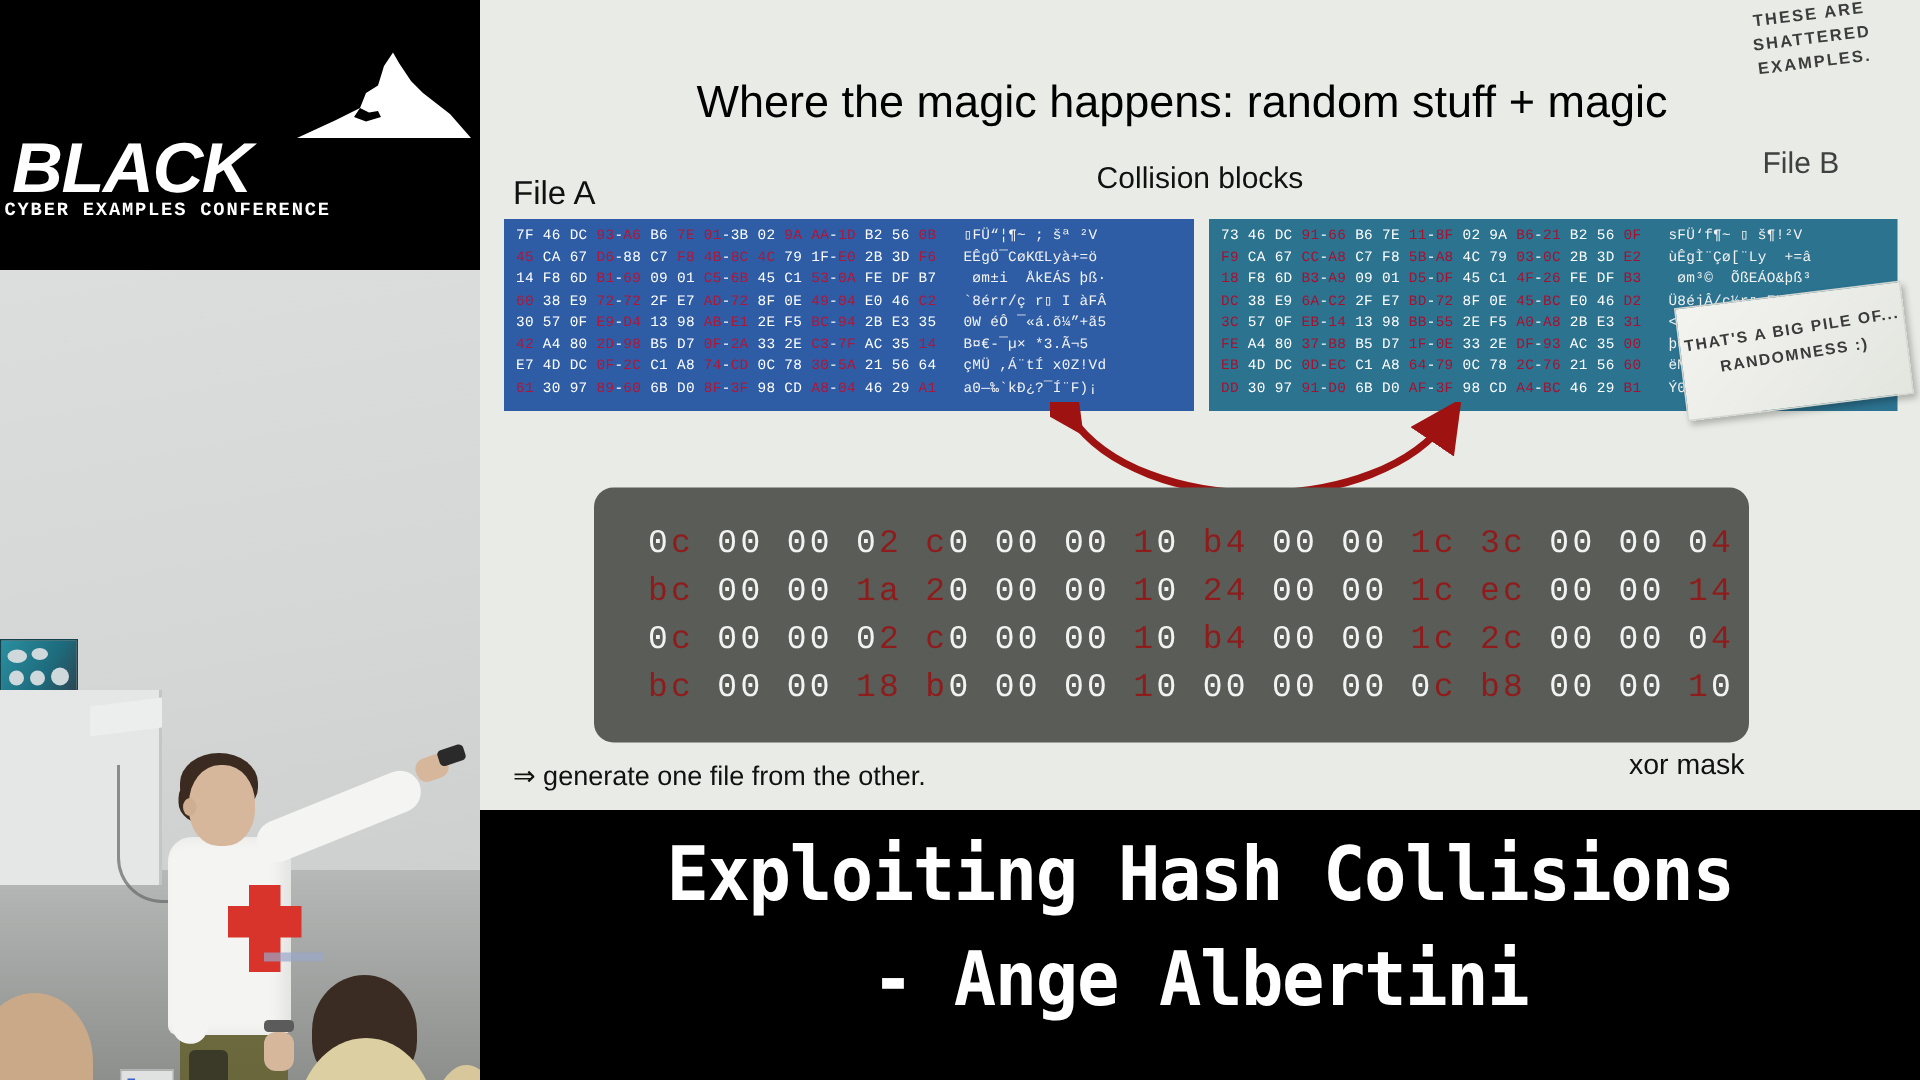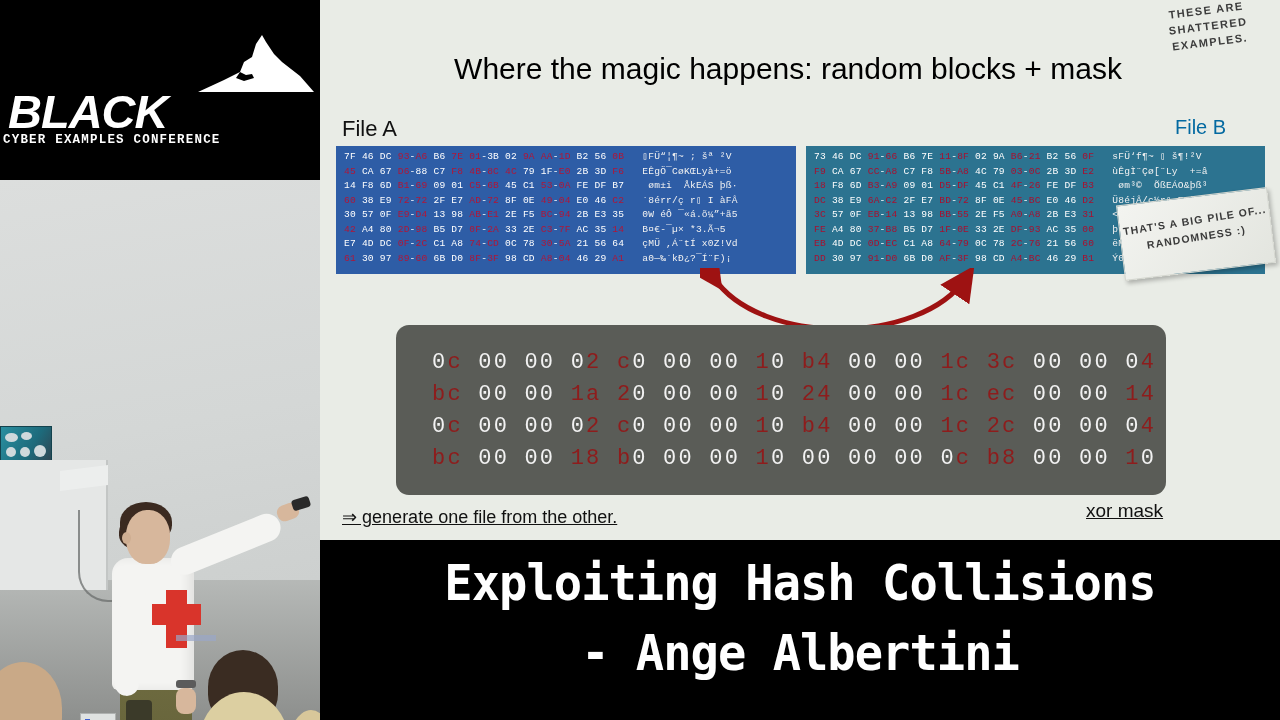--- a/index.html
+++ b/index.html
@@ -61,21 +61,21 @@
 
   
   .aud{position:absolute;border-radius:50% 50% 40% 40%;}
 
   
   #slide{position:absolute;left:320px;top:0;width:960px;height:540px;background:#e9ece6;overflow:hidden;}
   #slide-title{position:absolute;left:48px;top:52px;width:840px;text-align:center;
     font-size:30px;color:#000;font-family:"Liberation Sans",sans-serif;white-space:nowrap;}
   #lbl-collision{position:absolute;left:0;top:108px;width:960px;text-align:center;font-size:20px;color:#111;}
   #lbl-filea{position:absolute;left:22px;top:116px;font-size:22px;color:#111;}
-  #lbl-fileb{position:absolute;left:855px;top:116px;font-size:20px;color:#0369a1;}
+  #lbl-fileb{position:absolute;left:855px;top:98px;font-size:20px;color:#404040;}
 
   .hexblock{position:absolute;top:146px;height:128px;padding:4px 6px 4px 8px;box-sizing:border-box;
     font-family:"Liberation Mono",monospace;font-size:9.6px;line-height:14.5px;white-space:pre;
     letter-spacing:.2px;color:#ffffff;}
   #blockA{left:16px;width:460px;background:#2e5da6;}
   #blockB{left:486px;width:459px;background:#2c7390;}
   .hexrow{display:block;height:14.5px;}
   .hx{color:#ffffff;}
   .hr{color:#b01638;}
   #blockB .hr{color:#a81030;}
@@ -84,22 +84,22 @@
 
   
   #arrows{position:absolute;left:380px;top:268px;width:280px;height:72px;}
 
   
   #maskbox{position:absolute;left:76px;top:325px;width:770px;height:170px;background:#5a5c57;border-radius:13px;}
   #masktext{position:absolute;left:36px;top:22px;width:700px;font-family:"Liberation Mono",monospace;
     font-size:22px;line-height:32px;letter-spacing:2.2px;white-space:pre;}
   .mz{color:#f2f2f2;}
   .mn{color:#8e1c1c;}
-  #lbl-xor{position:absolute;left:766px;top:500px;font-size:19px;color:#111;text-decoration:underline;}
-  #lbl-gen{position:absolute;left:22px;top:506px;font-size:18px;color:#111;text-decoration:underline;}
+  #lbl-xor{position:absolute;left:766px;top:500px;font-size:19px;color:#111;}
+  #lbl-gen{position:absolute;left:22px;top:506px;font-size:18px;color:#111;}
 
   
   #note-shattered{position:absolute;left:818px;top:2px;width:140px;
     font-family:"Liberation Sans",sans-serif;font-size:11px;font-weight:bold;letter-spacing:1.4px;
     color:#3c3c3c;text-align:center;transform:rotate(-7deg);line-height:16px;}
   #note-random{position:absolute;left:800px;top:196px;width:150px;height:74px;
     background:linear-gradient(135deg,#f3f4f0,#e3e5df);transform:rotate(-7deg);
     box-shadow:2px 3px 4px rgba(0,0,0,.25);border:1px solid #d4d6cf;}
   #note-random span{display:block;text-align:center;font-family:"Liberation Sans",sans-serif;
     font-weight:bold;font-size:10.5px;letter-spacing:1.1px;color:#3a3a3a;line-height:15px;
@@ -169,21 +169,22 @@
       <div class="aud" style="left:208px;top:470px;width:70px;height:74px;background:#3a2c22;"></div>
       <div class="aud" style="left:198px;top:512px;width:92px;height:110px;background:#dccfa1;"></div>
 
       <div class="aud" style="left:286px;top:530px;width:50px;height:96px;background:#d8c79a;"></div>
 
     </div>
   </div>
 
   <div id="slide">
 
-    <div id="slide-title">Where the magic happens: random blocks + mask</div>
+    <div id="slide-title">Where the magic happens: random stuff + magic</div>
+    <div id="lbl-collision">Collision blocks</div>
     <div id="lbl-filea">File A</div>
     <div id="lbl-fileb">File B</div>
 
     <div id="blockA" class="hexblock"><span class="hexrow"><span class="hx">7F</span><span class="hx"> </span><span class="hx">46</span><span class="hx"> </span><span class="hx">DC</span><span class="hx"> </span><span class="hr">93</span><span class="hx">-</span><span class="hr">A6</span><span class="hx"> </span><span class="hx">B6</span><span class="hx"> </span><span class="hr">7E</span><span class="hx"> </span><span class="hr">01</span><span class="hx">-</span><span class="hx">3B</span><span class="hx"> </span><span class="hx">02</span><span class="hx"> </span><span class="hr">9A</span><span class="hx"> </span><span class="hr">AA</span><span class="hx">-</span><span class="hr">1D</span><span class="hx"> </span><span class="hx">B2</span><span class="hx"> </span><span class="hx">56</span><span class="hx"> </span><span class="hr">0B</span><span class="asciisep"></span><span class="ascii">▯FÜ“¦¶~ ; šª ²V</span></span><span class="hexrow"><span class="hr">45</span><span class="hx"> </span><span class="hx">CA</span><span class="hx"> </span><span class="hx">67</span><span class="hx"> </span><span class="hr">D6</span><span class="hx">-</span><span class="hx">88</span><span class="hx"> </span><span class="hx">C7</span><span class="hx"> </span><span class="hr">F8</span><span class="hx"> </span><span class="hr">4B</span><span class="hx">-</span><span class="hr">8C</span><span class="hx"> </span><span class="hr">4C</span><span class="hx"> </span><span class="hx">79</span><span class="hx"> </span><span class="hx">1F</span><span class="hx">-</span><span class="hr">E0</span><span class="hx"> </span><span class="hx">2B</span><span class="hx"> </span><span class="hx">3D</span><span class="hx"> </span><span class="hr">F6</span><span class="asciisep"></span><span class="ascii">EÊgÖ¯CøKŒLyà+=ö</span></span><span class="hexrow"><span class="hx">14</span><span class="hx"> </span><span class="hx">F8</span><span class="hx"> </span><span class="hx">6D</span><span class="hx"> </span><span class="hr">B1</span><span class="hx">-</span><span class="hr">69</span><span class="hx"> </span><span class="hx">09</span><span class="hx"> </span><span class="hx">01</span><span class="hx"> </span><span class="hr">C5</span><span class="hx">-</span><span class="hr">6B</span><span class="hx"> </span><span class="hx">45</span><span class="hx"> </span><span class="hx">C1</span><span class="hx"> </span><span class="hr">53</span><span class="hx">-</span><span class="hr">0A</span><span class="hx"> </span><span class="hx">FE</span><span class="hx"> </span><span class="hx">DF</span><span class="hx"> </span><span class="hx">B7</span><span class="asciisep"></span><span class="ascii"> øm±i  ÅkEÁS þß·</span></span><span class="hexrow"><span class="hr">60</span><span class="hx"> </span><span class="hx">38</span><span class="hx"> </span><span class="hx">E9</span><span class="hx"> </span><span class="hr">72</span><span class="hx">-</span><span class="hr">72</span><span class="hx"> </span><span class="hx">2F</span><span class="hx"> </span><span class="hx">E7</span><span class="hx"> </span><span class="hr">AD</span><span class="hx">-</span><span class="hr">72</span><span class="hx"> </span><span class="hx">8F</span><span class="hx"> </span><span class="hx">0E</span><span class="hx"> </span><span class="hr">49</span><span class="hx">-</span><span class="hr">04</span><span class="hx"> </span><span class="hx">E0</span><span class="hx"> </span><span class="hx">46</span><span class="hx"> </span><span class="hr">C2</span><span class="asciisep"></span><span class="ascii">`8érr/ç r▯ I àFÂ</span></span><span class="hexrow"><span class="hx">30</span><span class="hx"> </span><span class="hx">57</span><span class="hx"> </span><span class="hx">0F</span><span class="hx"> </span><span class="hr">E9</span><span class="hx">-</span><span class="hr">D4</span><span class="hx"> </span><span class="hx">13</span><span class="hx"> </span><span class="hx">98</span><span class="hx"> </span><span class="hr">AB</span><span class="hx">-</span><span class="hr">E1</span><span class="hx"> </span><span class="hx">2E</span><span class="hx"> </span><span class="hx">F5</span><span class="hx"> </span><span class="hr">BC</span><span class="hx">-</span><span class="hr">94</span><span class="hx"> </span><span class="hx">2B</span><span class="hx"> </span><span class="hx">E3</span><span class="hx"> </span><span class="hx">35</span><span class="asciisep"></span><span class="ascii">0W éÔ ¯«á.õ¼”+ã5</span></span><span class="hexrow"><span class="hr">42</span><span class="hx"> </span><span class="hx">A4</span><span class="hx"> </span><span class="hx">80</span><span class="hx"> </span><span class="hr">2D</span><span class="hx">-</span><span class="hr">98</span><span class="hx"> </span><span class="hx">B5</span><span class="hx"> </span><span class="hx">D7</span><span class="hx"> </span><span class="hr">0F</span><span class="hx">-</span><span class="hr">2A</span><span class="hx"> </span><span class="hx">33</span><span class="hx"> </span><span class="hx">2E</span><span class="hx"> </span><span class="hr">C3</span><span class="hx">-</span><span class="hr">7F</span><span class="hx"> </span><span class="hx">AC</span><span class="hx"> </span><span class="hx">35</span><span class="hx"> </span><span class="hr">14</span><span class="asciisep"></span><span class="ascii">B¤€-¯µ× *3.Ã¬5</span></span><span class="hexrow"><span class="hx">E7</span><span class="hx"> </span><span class="hx">4D</span><span class="hx"> </span><span class="hx">DC</span><span class="hx"> </span><span class="hr">0F</span><span class="hx">-</span><span class="hr">2C</span><span class="hx"> </span><span class="hx">C1</span><span class="hx"> </span><span class="hx">A8</span><span class="hx"> </span><span class="hr">74</span><span class="hx">-</span><span class="hr">CD</span><span class="hx"> </span><span class="hx">0C</span><span class="hx"> </span><span class="hx">78</span><span class="hx"> </span><span class="hr">30</span><span class="hx">-</span><span class="hr">5A</span><span class="hx"> </span><span class="hx">21</span><span class="hx"> </span><span class="hx">56</span><span class="hx"> </span><span class="hx">64</span><span class="asciisep"></span><span class="ascii">çMÜ ,Á¨tÍ x0Z!Vd</span></span><span class="hexrow"><span class="hr">61</span><span class="hx"> </span><span class="hx">30</span><span class="hx"> </span><span class="hx">97</span><span class="hx"> </span><span class="hr">89</span><span class="hx">-</span><span class="hr">60</span><span class="hx"> </span><span class="hx">6B</span><span class="hx"> </span><span class="hx">D0</span><span class="hx"> </span><span class="hr">8F</span><span class="hx">-</span><span class="hr">3F</span><span class="hx"> </span><span class="hx">98</span><span class="hx"> </span><span class="hx">CD</span><span class="hx"> </span><span class="hr">A8</span><span class="hx">-</span><span class="hr">04</span><span class="hx"> </span><span class="hx">46</span><span class="hx"> </span><span class="hx">29</span><span class="hx"> </span><span class="hr">A1</span><span class="asciisep"></span><span class="ascii">a0—‰`kÐ¿?¯Í¨F)¡</span></span></div>
     <div id="blockB" class="hexblock"><span class="hexrow"><span class="hx">73</span><span class="hx"> </span><span class="hx">46</span><span class="hx"> </span><span class="hx">DC</span><span class="hx"> </span><span class="hr">91</span><span class="hx">-</span><span class="hr">66</span><span class="hx"> </span><span class="hx">B6</span><span class="hx"> </span><span class="hx">7E</span><span class="hx"> </span><span class="hr">11</span><span class="hx">-</span><span class="hr">8F</span><span class="hx"> </span><span class="hx">02</span><span class="hx"> </span><span class="hx">9A</span><span class="hx"> </span><span class="hr">B6</span><span class="hx">-</span><span class="hr">21</span><span class="hx"> </span><span class="hx">B2</span><span class="hx"> </span><span class="hx">56</span><span class="hx"> </span><span class="hr">0F</span><span class="asciisep"></span><span class="ascii">sFÜ‘f¶~ ▯ š¶!²V</span></span><span class="hexrow"><span class="hr">F9</span><span class="hx"> </span><span class="hx">CA</span><span class="hx"> </span><span class="hx">67</span><span class="hx"> </span><span class="hr">CC</span><span class="hx">-</span><span class="hr">A8</span><span class="hx"> </span><span class="hx">C7</span><span class="hx"> </span><span class="hx">F8</span><span class="hx"> </span><span class="hr">5B</span><span class="hx">-</span><span class="hr">A8</span><span class="hx"> </span><span class="hx">4C</span><span class="hx"> </span><span class="hx">79</span><span class="hx"> </span><span class="hr">03</span><span class="hx">-</span><span class="hr">0C</span><span class="hx"> </span><span class="hx">2B</span><span class="hx"> </span><span class="hx">3D</span><span class="hx"> </span><span class="hr">E2</span><span class="asciisep"></span><span class="ascii">ùÊgÌ¨Çø[¨Ly  +=â</span></span><span class="hexrow"><span class="hr">18</span><span class="hx"> </span><span class="hx">F8</span><span class="hx"> </span><span class="hx">6D</span><span class="hx"> </span><span class="hr">B3</span><span class="hx">-</span><span class="hr">A9</span><span class="hx"> </span><span class="hx">09</span><span class="hx"> </span><span class="hx">01</span><span class="hx"> </span><span class="hr">D5</span><span class="hx">-</span><span class="hr">DF</span><span class="hx"> </span><span class="hx">45</span><span class="hx"> </span><span class="hx">C1</span><span class="hx"> </span><span class="hr">4F</span><span class="hx">-</span><span class="hr">26</span><span class="hx"> </span><span class="hx">FE</span><span class="hx"> </span><span class="hx">DF</span><span class="hx"> </span><span class="hr">B3</span><span class="asciisep"></span><span class="ascii"> øm³©  ÕßEÁO&amp;þß³</span></span><span class="hexrow"><span class="hr">DC</span><span class="hx"> </span><span class="hx">38</span><span class="hx"> </span><span class="hx">E9</span><span class="hx"> </span><span class="hr">6A</span><span class="hx">-</span><span class="hr">C2</span><span class="hx"> </span><span class="hx">2F</span><span class="hx"> </span><span class="hx">E7</span><span class="hx"> </span><span class="hr">BD</span><span class="hx">-</span><span class="hr">72</span><span class="hx"> </span><span class="hx">8F</span><span class="hx"> </span><span class="hx">0E</span><span class="hx"> </span><span class="hr">45</span><span class="hx">-</span><span class="hr">BC</span><span class="hx"> </span><span class="hx">E0</span><span class="hx"> </span><span class="hx">46</span><span class="hx"> </span><span class="hr">D2</span><span class="asciisep"></span><span class="ascii">Ü8éjÂ/ç½r▯ E¼àFÒ</span></span><span class="hexrow"><span class="hr">3C</span><span class="hx"> </span><span class="hx">57</span><span class="hx"> </span><span class="hx">0F</span><span class="hx"> </span><span class="hr">EB</span><span class="hx">-</span><span class="hr">14</span><span class="hx"> </span><span class="hx">13</span><span class="hx"> </span><span class="hx">98</span><span class="hx"> </span><span class="hr">BB</span><span class="hx">-</span><span class="hr">55</span><span class="hx"> </span><span class="hx">2E</span><span class="hx"> </span><span class="hx">F5</span><span class="hx"> </span><span class="hr">A0</span><span class="hx">-</span><span class="hr">A8</span><span class="hx"> </span><span class="hx">2B</span><span class="hx"> </span><span class="hx">E3</span><span class="hx"> </span><span class="hr">31</span><span class="asciisep"></span><span class="ascii">&lt;W ë »U.õ ¨+ã1</span></span><span class="hexrow"><span class="hr">FE</span><span class="hx"> </span><span class="hx">A4</span><span class="hx"> </span><span class="hx">80</span><span class="hx"> </span><span class="hr">37</span><span class="hx">-</span><span class="hr">B8</span><span class="hx"> </span><span class="hx">B5</span><span class="hx"> </span><span class="hx">D7</span><span class="hx"> </span><span class="hr">1F</span><span class="hx">-</span><span class="hr">0E</span><span class="hx"> </span><span class="hx">33</span><span class="hx"> </span><span class="hx">2E</span><span class="hx"> </span><span class="hr">DF</span><span class="hx">-</span><span class="hr">93</span><span class="hx"> </span><span class="hx">AC</span><span class="hx"> </span><span class="hx">35</span><span class="hx"> </span><span class="hr">00</span><span class="asciisep"></span><span class="ascii">þ¤€7¸µ× 3.ß“¬5</span></span><span class="hexrow"><span class="hr">EB</span><span class="hx"> </span><span class="hx">4D</span><span class="hx"> </span><span class="hx">DC</span><span class="hx"> </span><span class="hr">0D</span><span class="hx">-</span><span class="hr">EC</span><span class="hx"> </span><span class="hx">C1</span><span class="hx"> </span><span class="hx">A8</span><span class="hx"> </span><span class="hr">64</span><span class="hx">-</span><span class="hr">79</span><span class="hx"> </span><span class="hx">0C</span><span class="hx"> </span><span class="hx">78</span><span class="hx"> </span><span class="hr">2C</span><span class="hx">-</span><span class="hr">76</span><span class="hx"> </span><span class="hx">21</span><span class="hx"> </span><span class="hx">56</span><span class="hx"> </span><span class="hr">60</span><span class="asciisep"></span><span class="ascii">ëMÜ ìÁ¨dy x,v!V`</span></span><span class="hexrow"><span class="hr">DD</span><span class="hx"> </span><span class="hx">30</span><span class="hx"> </span><span class="hx">97</span><span class="hx"> </span><span class="hr">91</span><span class="hx">-</span><span class="hr">D0</span><span class="hx"> </span><span class="hx">6B</span><span class="hx"> </span><span class="hx">D0</span><span class="hx"> </span><span class="hr">AF</span><span class="hx">-</span><span class="hr">3F</span><span class="hx"> </span><span class="hx">98</span><span class="hx"> </span><span class="hx">CD</span><span class="hx"> </span><span class="hr">A4</span><span class="hx">-</span><span class="hr">BC</span><span class="hx"> </span><span class="hx">46</span><span class="hx"> </span><span class="hx">29</span><span class="hx"> </span><span class="hr">B1</span><span class="asciisep"></span><span class="ascii">Ý0—‘ÐkÐ¯?Í¤¼F)±</span></span></div>
 
     <svg id="arrows" viewBox="0 0 280 72">
       <defs>
         <marker id="ah" markerWidth="7" markerHeight="7" refX="4" refY="3.5" orient="auto">
           <path d="M0,0 L7,3.5 L0,7 z" fill="#9e1212"></path>

